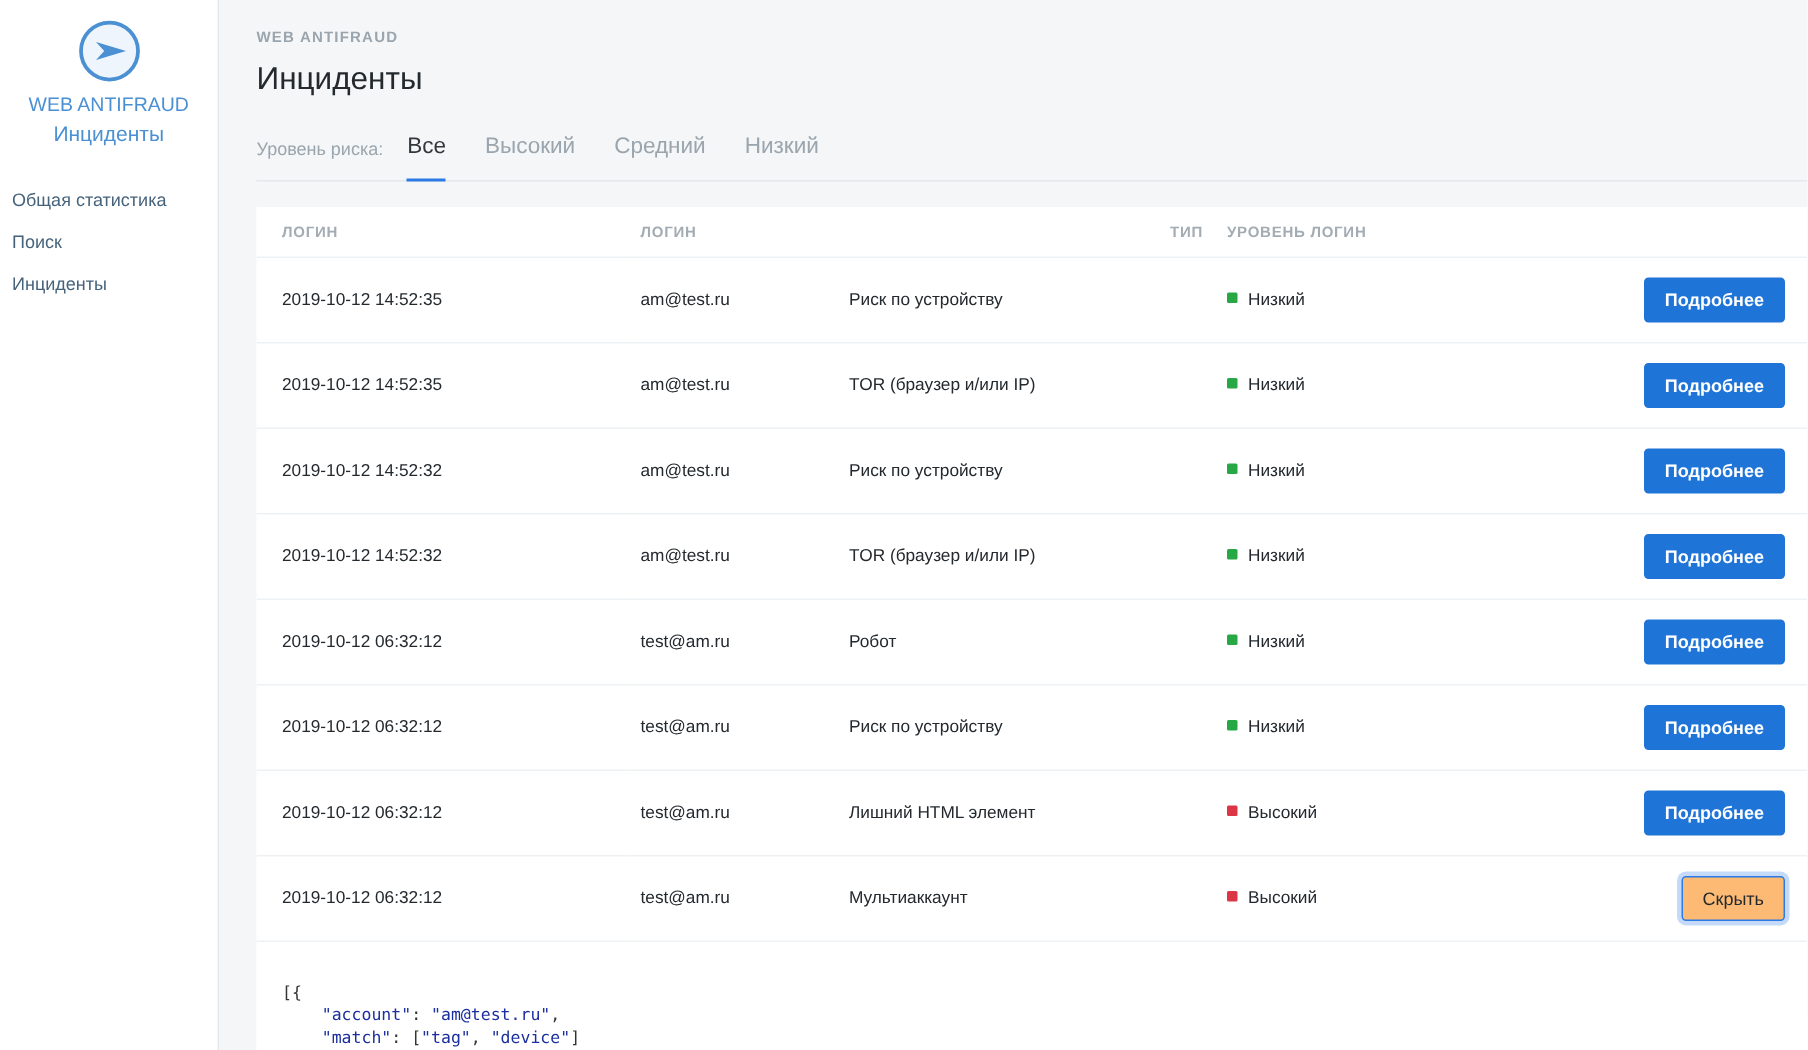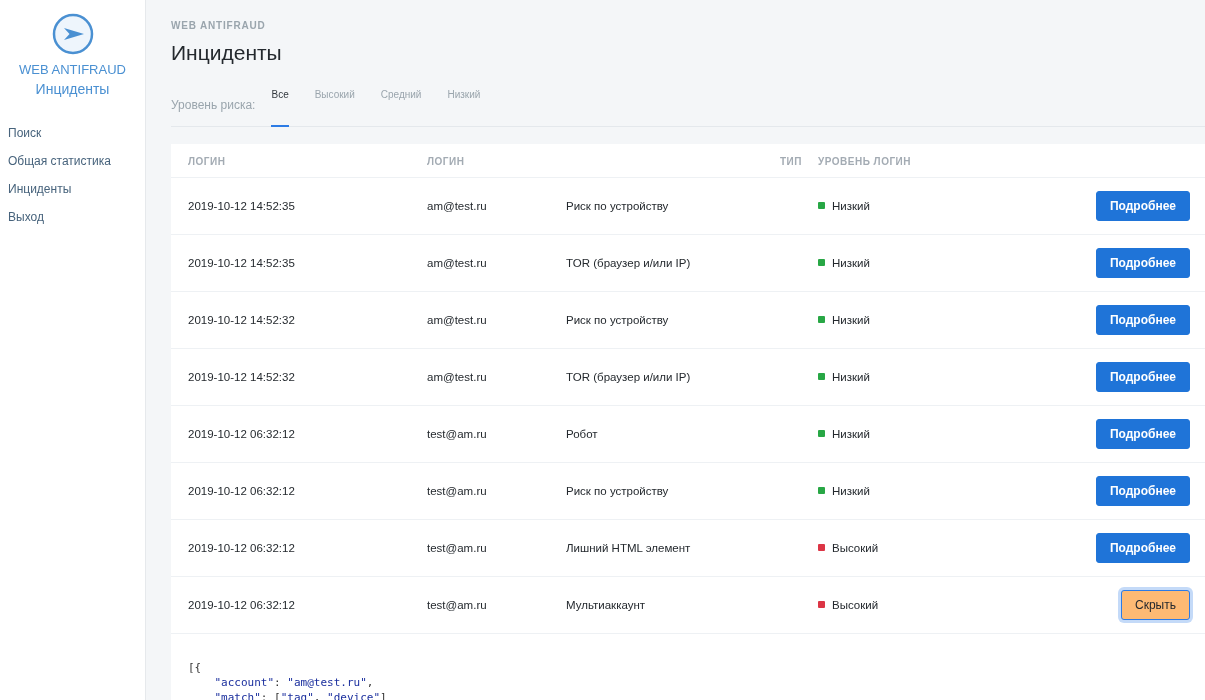--- a/index.html
+++ b/index.html
@@ -32,22 +32,22 @@
 
   
   .content { flex: 1; min-width: 0; display: flex; flex-direction: column; padding: 20px 0 0 25px; }
   .eyebrow { font-size: 10px; font-weight: bold; color: #9aa5ad; letter-spacing: .8px; }
   .page-title { font-size: 21px; font-weight: 400; color: #24292e; margin: 10px 0 24px; }
 
   .filter-bar { display: flex; align-items: flex-end; border-bottom: 1px solid #e4e8ec; }
   .filter-label { font-size: 12px; color: #9aa5ad; padding-bottom: 14px; margin-right: 16px; text-align: center; }
   .tabs { display: flex; }
   .tab {
-    font-size: 10px; color: #9aa5ad;
-    padding-bottom: 25px; margin-right: 26px; margin-bottom: -1px;
+    font-size: 15px; color: #9aa5ad;
+    padding-bottom: 13px; margin-right: 26px; margin-bottom: -1px;
     cursor: pointer;
   }
   .tab.active { color: #32383e; border-bottom: 2px solid #2c7be5; }
 
   
   .card { background: #fff; margin-top: 17px; flex: 1; overflow: hidden; }
   table { width: 100%; border-collapse: collapse; table-layout: fixed; }
   thead th {
     text-align: left; font-size: 10px; font-weight: bold;
     color: #a3abb3; letter-spacing: .5px;
@@ -101,24 +101,23 @@
       <div class="logo">
         <svg viewBox="0 0 44 44" width="44" height="44">
           <circle cx="22" cy="22" r="19" fill="#eef5fc" stroke="#4a90d2" stroke-width="2.5"></circle>
           <path d="M13 16 L33 22 L13 28 L18.5 22 Z" fill="#4a90d2"></path>
         </svg>
       </div>
       <div class="brand-title">WEB ANTIFRAUD</div>
       <div class="brand-sub">Инциденты</div>
     </div>
     <nav class="menu">
+        <a class="menu-item">Общая статистика</a>
         <a class="menu-item">Поиск</a>
-        <a class="menu-item">Общая статистика</a>
         <a class="menu-item">Инциденты</a>
-        <a class="menu-item">Выход</a>
       </nav>
   </aside>
 
   <main class="content">
     <div class="eyebrow">WEB ANTIFRAUD</div>
     <h1 class="page-title">Инциденты</h1>
 
     <div class="filter-bar">
       <span class="filter-label">Уровень риска:</span>
       <div class="tabs">

